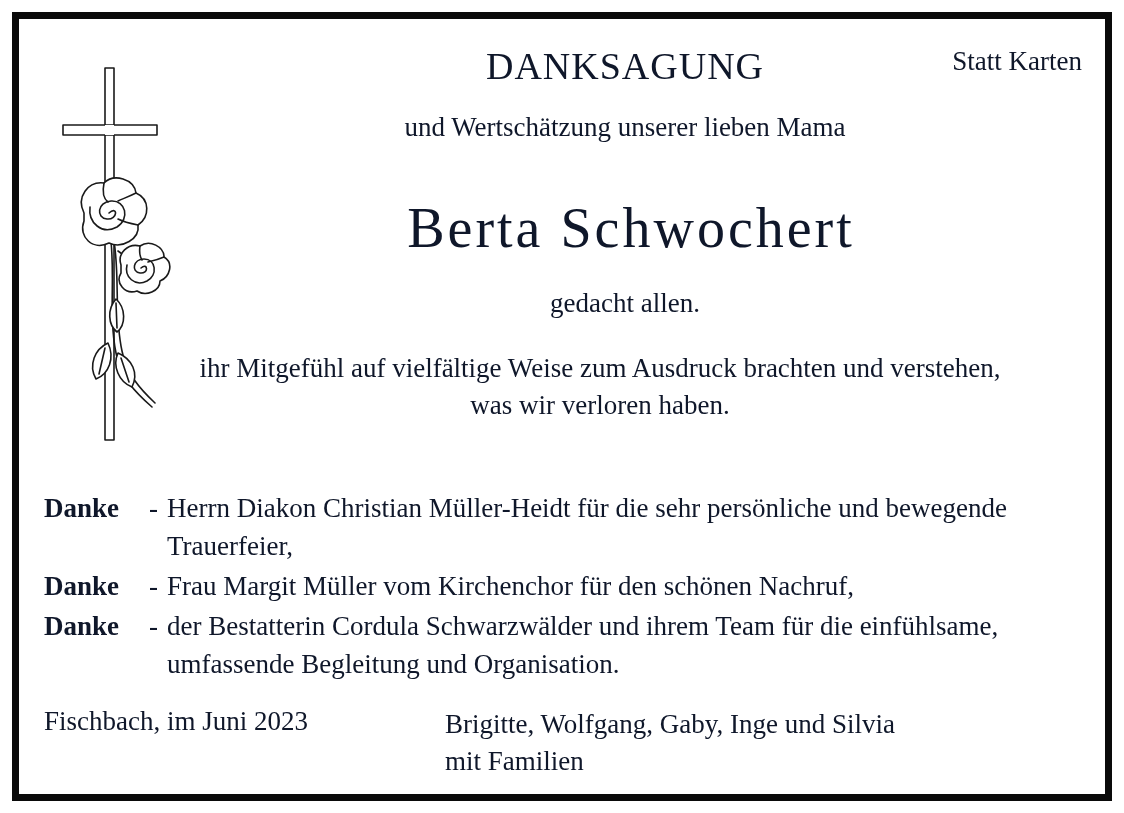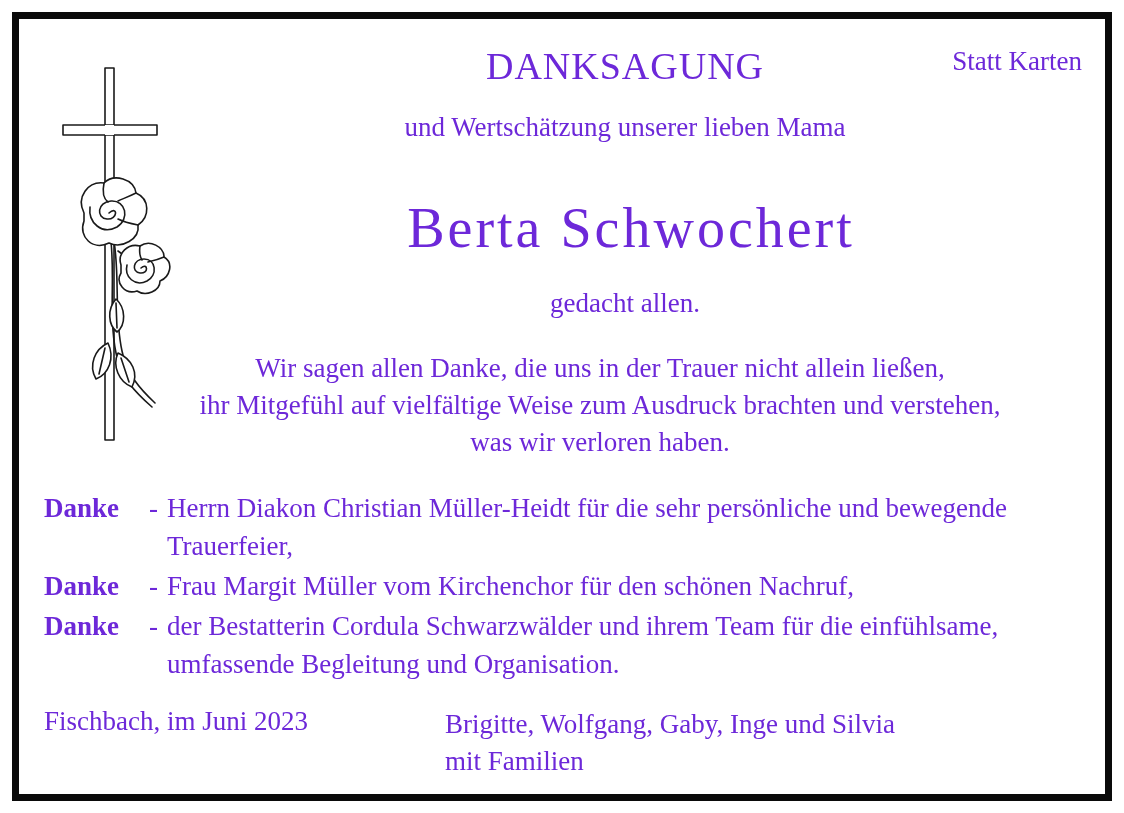--- a/index.html
+++ b/index.html
@@ -6,21 +6,21 @@
     margin: 0;
     padding: 0;
     background: #ffffff;
   }
   .page {
     position: relative;
     width: 1124px;
     height: 813px;
     background: #ffffff;
     font-family: "Liberation Serif", "DejaVu Serif", serif;
-    color: #6d28d9;
+    color: #0f172a;
     overflow: hidden;
   }
   .frame {
     position: absolute;
     left: 12px;
     top: 12px;
     right: 12px;
     bottom: 12px;
     border: 7px solid #0a0a0a;
     box-sizing: border-box;
@@ -172,21 +172,20 @@
 
   <div class="intro">
     <div>und Wertschätzung unserer lieben Mama</div>
   </div>
 
   <div class="deceased-name">Berta Schwochert</div>
 
   <div class="memorial-line">gedacht allen.</div>
 
   <div class="thanks-paragraph">
-    <div>Wir sagen allen Danke, die uns in der Trauer nicht allein ließen,</div>
     <div>ihr Mitgefühl auf vielfältige Weise zum Ausdruck brachten und verstehen,</div>
     <div>was wir verloren haben.</div>
   </div>
 
   <div class="danke-list">
     <div class="danke-row">
       <span class="danke-label">Danke</span>
       <span class="danke-dash">-</span>
       <span class="danke-text">Herrn Diakon Christian Müller-Heidt für die sehr persönliche und bewegende Trauerfeier,</span>
     </div>

